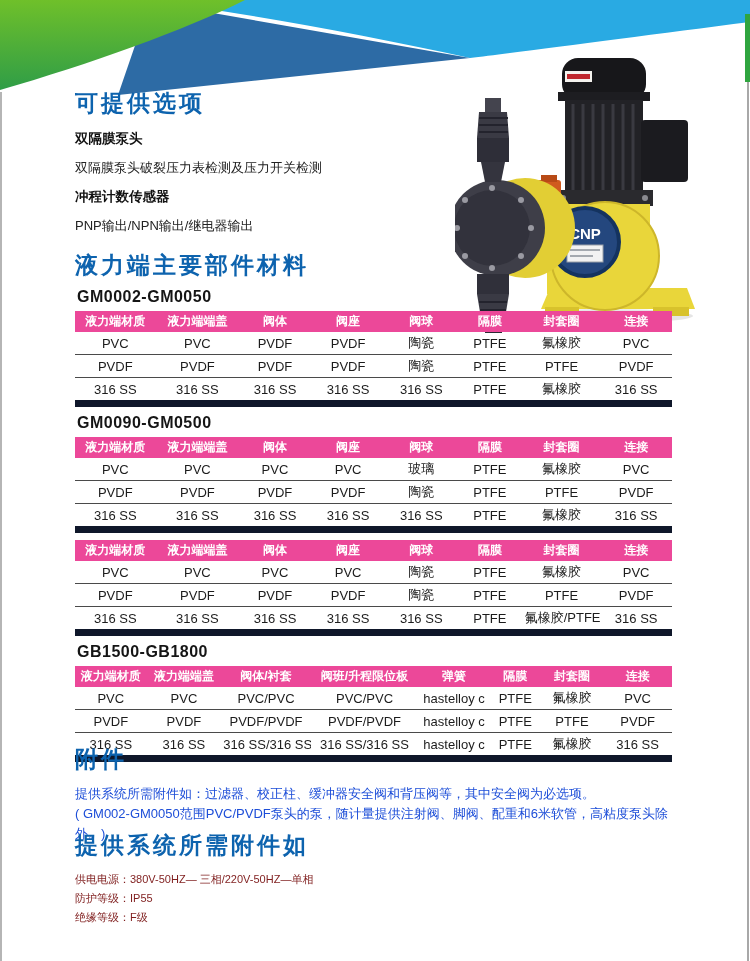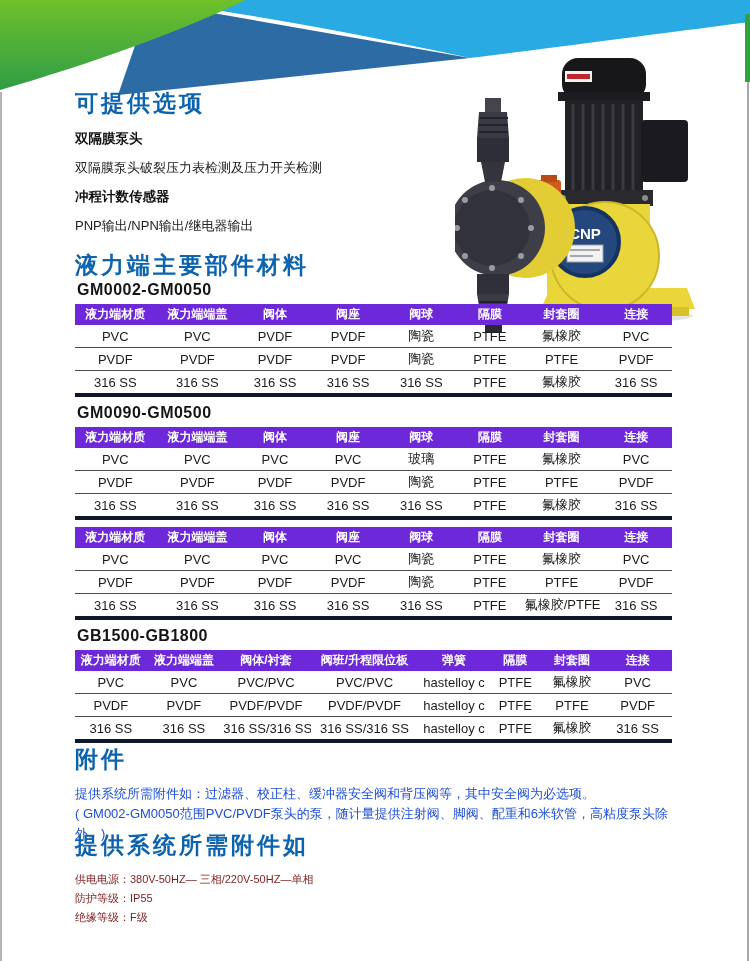--- a/index.html
+++ b/index.html
@@ -12,29 +12,29 @@
 
   .pump{position:absolute;left:455px;top:52px;width:250px;height:285px;}
 
   .sec{position:absolute;left:75px;width:600px;}
   .sec-title{font-size:23px;font-weight:bold;color:#0d63ae;letter-spacing:3px;margin:0;}
   .sec-options{top:88px;}
   .opt-name{font-size:13.5px;font-weight:bold;color:#111;margin-top:11px;}
   .opt-desc{font-size:13px;color:#222;margin-top:11px;}
 
   .sec-materials{top:250px;width:597px;}
-  .sec-materials .sec-title{}
+  .sec-materials .sec-title{margin-bottom:7px;}
   .model-block{margin-bottom:7px;}
   .model-range{font-size:16px;font-weight:bold;color:#151515;letter-spacing:.5px;margin:0 0 5px 2px;}
   table.mat-table{border-collapse:collapse;width:100%;table-layout:fixed;}
-  table.mat-table th{background:#6d28d9;color:#fff;font-size:12px;font-weight:bold;
+  table.mat-table th{background:#ec4899;color:#fff;font-size:12px;font-weight:bold;
         height:19px;padding:1px 2px;text-align:center;overflow:hidden;white-space:nowrap;}
   table.mat-table td{font-size:13px;color:#1c1c1c;text-align:center;height:20px;
         border-bottom:1px solid #4a4a4a;padding:1px 2px;overflow:hidden;white-space:nowrap;}
-  table.mat-table tbody tr:last-child td{border-bottom:4px solid #0f172a;}
+  table.mat-table tbody tr:last-child td{border-bottom:7px solid #0f172a;}
 
   .sec-accessories{top:744px;}
   .acc-line{font-size:13px;color:#1d4ed8;line-height:20px;}
   .acc-lines{margin-top:9px;}
 
   .sec-motor{top:830px;}
   .motor-lines{margin-top:9px;}
   .motor-line{font-size:11px;color:#7f1d1d;line-height:19px;}
 </style>
 </head>

